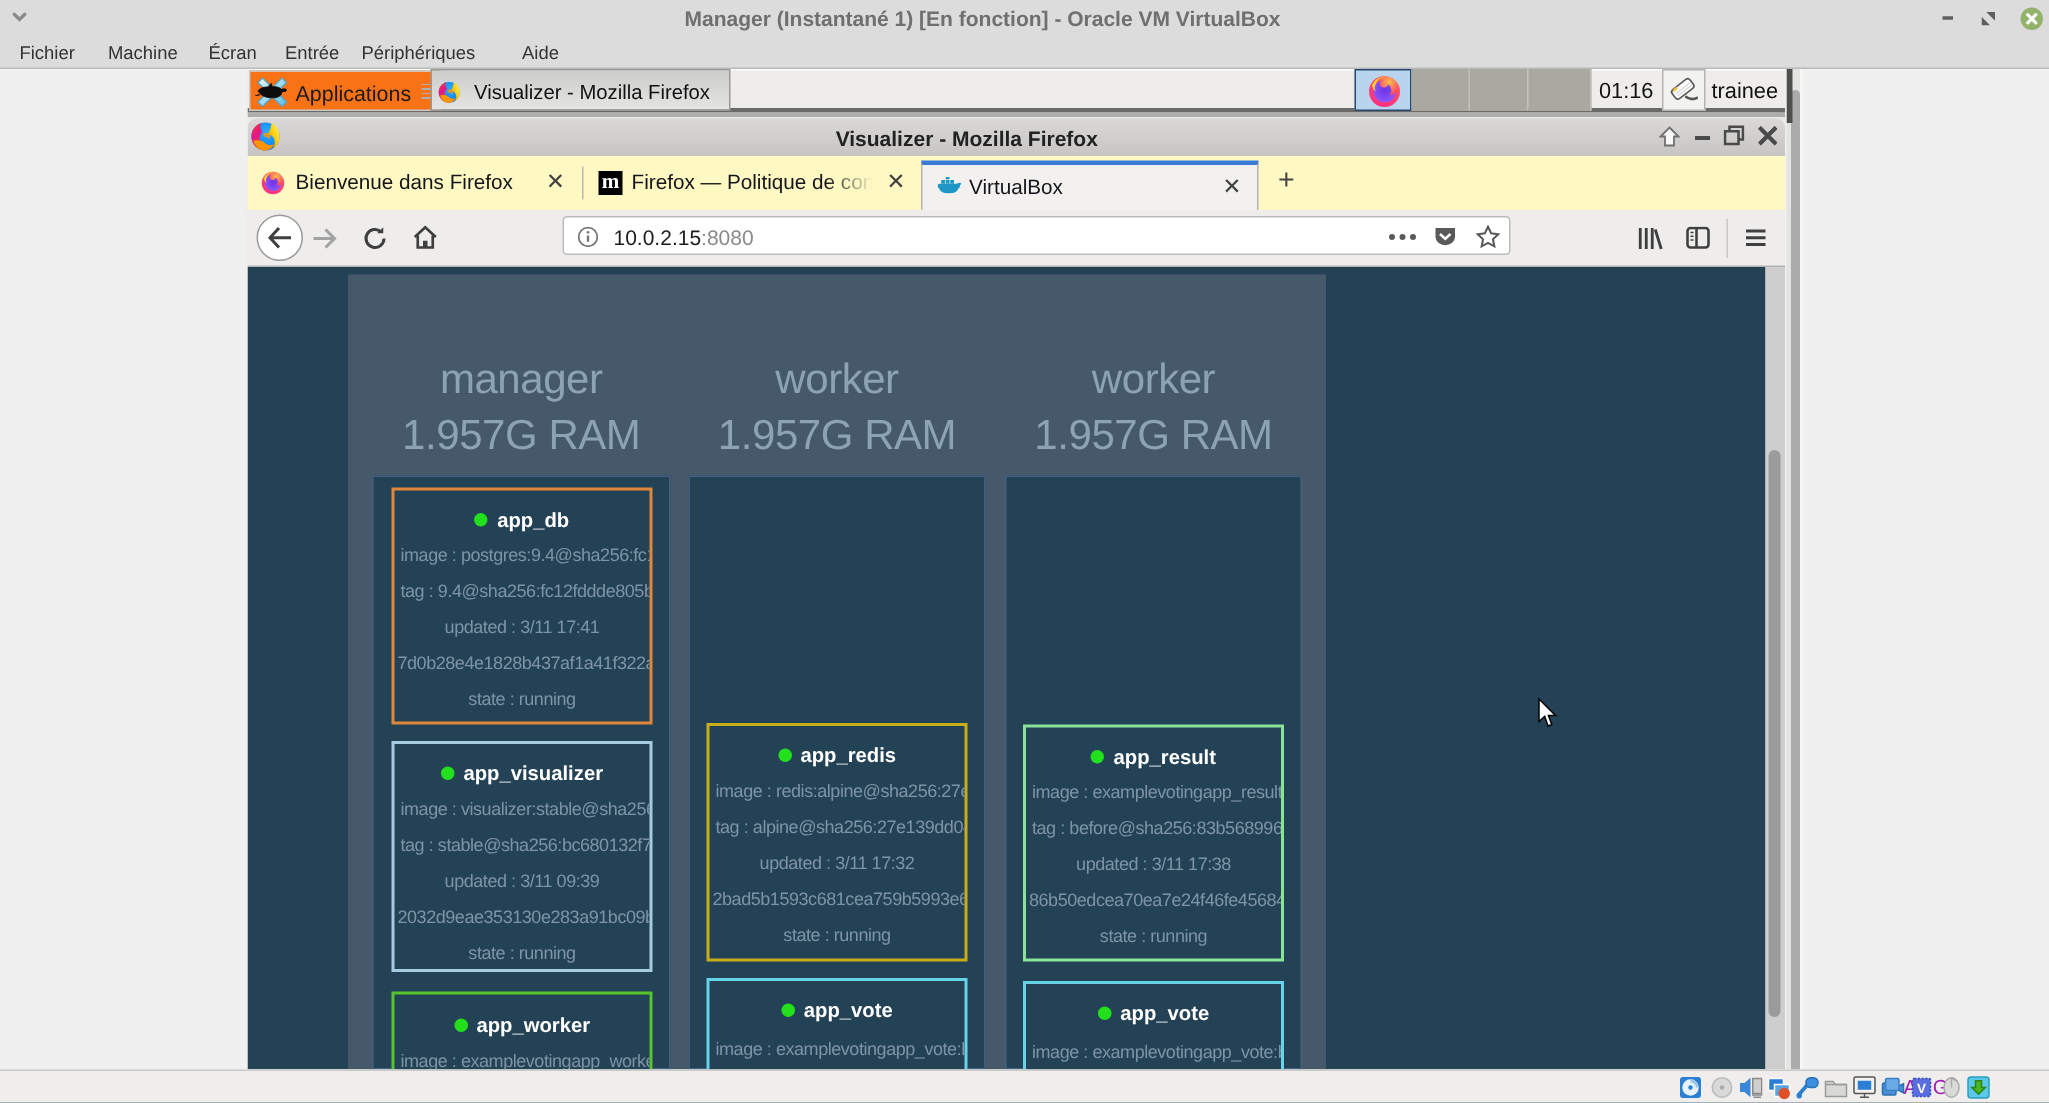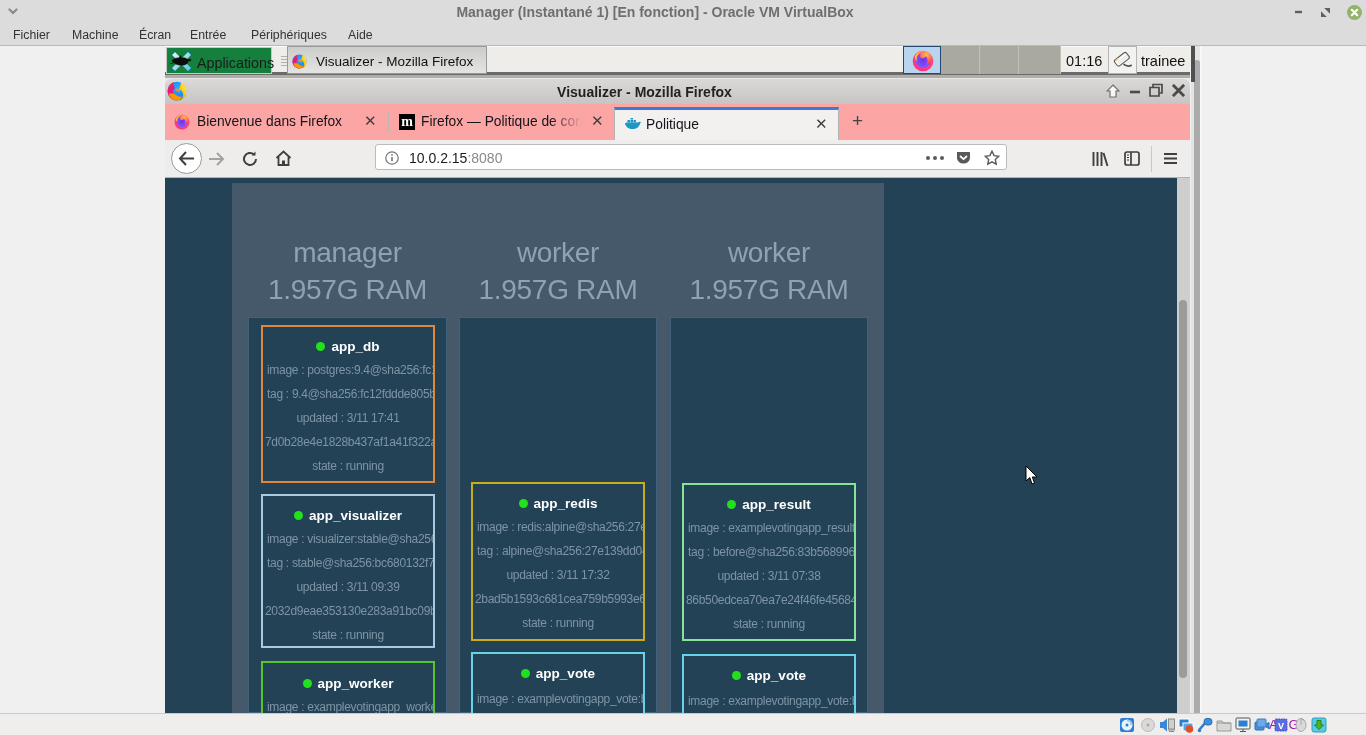--- a/index.html
+++ b/index.html
@@ -14,37 +14,37 @@
 #vb-menu { left:0; top:24px; width:1366px; height:22px; background:#dcdcdc; font-size:12.3px; color:#333; }
 #vb-menu span { position:absolute; top:4px; }
 #vb-bottom-line { left:0; top:45px; width:1366px; height:1px; background:#b9b9b9; }
 
 
 #guest { left:165px; top:46px; width:1025px; height:667px; background:#e9e9e7; overflow:hidden; }
 
 #panel { left:0; top:0; width:1025px; height:26px; background:#eeedea; border-top:1px solid #fbfbfb; }
 #panel-bottom { left:0; top:26px; width:1025px; height:3px; background:#6a6a68; }
 #panel-bottom2 { left:0; top:29px; width:1025px; height:3px; background:#aeaeac; }
-#app-btn { left:1px; top:1px; width:106px; height:27px; background:#15803d; border:1px solid #c8c8c6; }
+#app-btn { left:1px; top:1px; width:128px; height:27px; background:#f97316; border:1px solid #c8c8c6; }
 #app-btn .txt { left:30px; top:7px; font-size:14.3px; color:#1a1a1a; }
 #grip { left:116px; top:10px; width:6px; height:11px; background:repeating-linear-gradient(#b0b0b0 0 1px, transparent 1px 3px); }
 #win-btn { left:122px; top:0px; width:200px; height:28px; background:linear-gradient(#cccccb,#e4e4e2); border:1px solid #999997; }
 #win-btn .txt { left:28px; top:7px; font-size:13.5px; color:#111; white-space:nowrap; }
 
 #tray-ff { left:738px; top:0px; width:38px; height:28px; background:#b9d4ee; border:1px solid #26486e; }
 .pager { top:0px; width:39px; height:28px; background:#a9a9a0; border-right:1px solid #c2c2ba; }
 #clock { left:901px; top:7px; font-size:14.5px; color:#111; }
 #eraser-btn { left:943px; top:0px; width:29px; height:28px; background:#f2f2f0; border:1px solid #b4b4b2; }
 #user { left:976px; top:7px; font-size:14.5px; color:#111; }
 
 
 #ffwin { left:0; top:32px; width:1025px; height:635px; }
 #ff-title { left:0; top:0; width:1025px; height:26px; background:linear-gradient(#dad9d7,#c6c5c3); border-radius:7px 7px 0 0; border-top:1px solid #e8e7e5; }
 #ff-title .ttl { width:100%; text-align:center; top:5px; font-size:14px; font-weight:bold; color:#222; transform:translateX(-33px); }
-#ff-tabs { left:0; top:26px; width:1025px; height:36px; background:#fca5a5; }
+#ff-tabs { left:0; top:26px; width:1025px; height:36px; background:#fef9c3; }
 .tab { top:0; height:36px; font-size:13.8px; color:#15141a; }
 .tab .lbl { top:10px; white-space:nowrap; }
 .tab .cls { font-size:15px; color:#3f3f3f; top:8px; }
 #tab3 { top:3px !important; height:33px; background:#f2f1f0; border-top:3px solid #3a7bd5; border-left:1px solid #b6b4b2; border-right:1px solid #b6b4b2; }
 .tabsep { top:7px; width:1px; height:22px; background:#b9b7b5; }
 #newtab { font-size:19px; color:#444; font-weight:400; }
 #ff-nav { left:0; top:62px; width:1025px; height:38px; background:#efedec; border-bottom:1px solid #b5b3b1; }
 #urlbar { left:210px; top:4px; width:632px; height:26px; background:#fff; border:1px solid #bdbbb9; border-radius:3px; }
 #urlbar .host { left:33px; top:5px; font-size:14px; color:#1c1c1c; }
 #urlbar .port { font-size:14px; color:#8a8a8a; }
@@ -144,21 +144,21 @@
   <svg class="abs" style="left:1350px;top:8px" width="9" height="9" viewBox="0 0 10 10">
       <path d="M2 2 L8 8 M8 2 L2 8" stroke="#fff" stroke-width="2.4" stroke-linecap="round"></path>
     </svg>
 </div>
 
 <div class="abs" id="vb-menu">
   <span style="left:13px">Fichier</span>
   <span style="left:72px">Machine</span>
   <span style="left:139px">Écran</span>
   <span style="left:190px">Entrée</span>
-  <span style="left:251px">Périphériques</span>
+  <span style="left:241px">Périphériques</span>
   <span style="left:348px">Aide</span>
 </div>
 <div class="abs" id="vb-bottom-line"></div>
 
 <div class="abs" id="guest">
   <div class="abs" id="panel"></div>
   <div class="abs" id="panel-bottom"></div>
   <div class="abs" id="panel-bottom2"></div>
   <div class="abs" id="app-btn">
     <svg class="abs" style="left:3px;top:2px" width="23" height="23" viewBox="0 0 23 23">
@@ -241,21 +241,21 @@
           <g fill="#1d97c5">
               <rect x="0" y="9" width="30" height="6" rx="3"></rect>
               <path d="M2 14 h26 c0 4 -5 8 -13 8 c-8 0 -13 -4 -13 -8z"></path>
               <rect x="5" y="4" width="5" height="5"></rect>
               <rect x="11" y="4" width="5" height="5"></rect>
               <rect x="17" y="4" width="5" height="5"></rect>
               <rect x="11" y="-2" width="5" height="5"></rect>
               <path d="M26 9 c2 -2 5 -2 6 0 l-3 3z"></path>
             </g>
         </svg>
-        <div class="abs lbl" style="left:31px;top:7px">Politique</div>
+        <div class="abs lbl" style="left:31px;top:7px">VirtualBox</div>
         <div class="abs cls" style="left:200px;top:5px">✕</div>
       </div>
       <div class="abs" id="newtab" style="left:687px;top:6px">+</div>
     </div>
     <div class="abs" id="ff-nav">
       <div class="abs" style="left:6px;top:3px;width:31px;height:31px;border-radius:50%;background:#fff;border:1px solid #9a9a9a"></div>
       <svg class="abs" style="left:13px;top:11px" width="17" height="15" viewBox="0 0 17 15">
           <path d="M8 1 L2 7.5 L8 14 M2 7.5 H16" stroke="#3f3f3f" stroke-width="2" fill="none"></path>
         </svg>
       <svg class="abs" style="left:43px;top:12px" width="17" height="14" viewBox="0 0 17 14">
@@ -346,21 +346,21 @@
       </div>
       <div class="abs cbox" style="left:306px;top:474px;width:174px;height:159px;border-color:#67d3e8">
         <div class="ct" style="top:12px"><span class="cdot" style="position:static;display:inline-block;margin-right:6px"></span>app_vote</div>
         <div class="clineL" style="top:38px">image : examplevotingapp_vote:be</div>
       </div>
 
       <div class="abs cbox" style="left:517px;top:305px;width:174px;height:158px;border-color:#88e396">
         <div class="ct" style="top:12px"><span class="cdot" style="position:static;display:inline-block;margin-right:6px"></span>app_result</div>
         <div class="clineL" style="top:36px">image : examplevotingapp_result:b</div>
         <div class="clineL" style="top:60px">tag : before@sha256:83b568996e5</div>
-        <div class="cline" style="top:84px">updated : 3/11 07:38</div>
+        <div class="cline" style="top:84px">updated : 3/11 17:38</div>
         <div class="clineL" style="top:108px;left:2px">86b50edcea70ea7e24f46fe456844</div>
         <div class="cline" style="top:132px">state : running</div>
       </div>
       <div class="abs cbox" style="left:517px;top:476px;width:174px;height:159px;border-color:#67d3e8">
         <div class="ct" style="top:12px"><span class="cdot" style="position:static;display:inline-block;margin-right:6px"></span>app_vote</div>
         <div class="clineL" style="top:38px">image : examplevotingapp_vote:be</div>
       </div>
     </div>
     <div class="abs" id="pg-scroll">
         <div class="abs" id="pg-thumb"></div>

